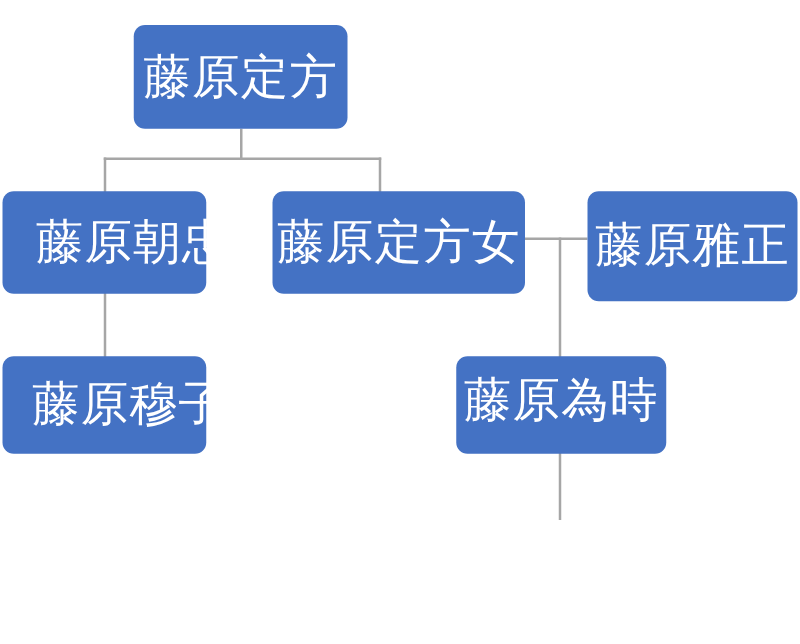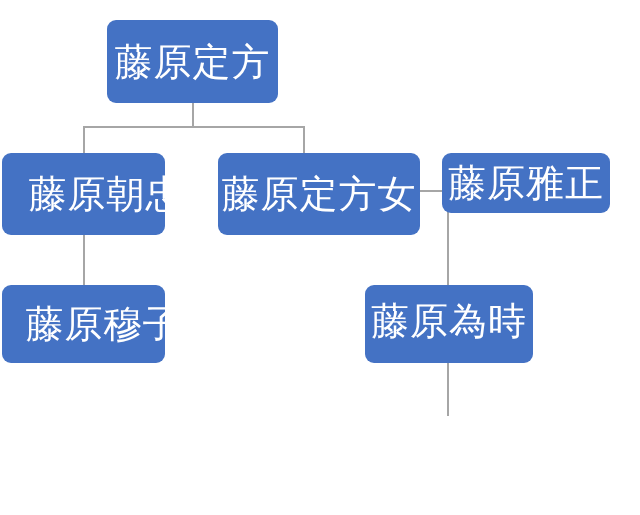--- a/index.html
+++ b/index.html
@@ -45,21 +45,21 @@
     width: 2px;
   }
   .connector.h {
     height: 2px;
   }
 
   
   #node-sadakata      { left: 107px; top: 20px;  width: 171px; height: 83px; }
   #node-asatada       { left: 2px;   top: 153px; width: 163px; height: 82px; padding-left: 46px; }
   #node-sadakata-musume { left: 218px; top: 153px; width: 202px; height: 82px; }
-  #node-masatada      { left: 442px; top: 153px; width: 168px; height: 60px; }
+  #node-masatada      { left: 470px; top: 153px; width: 168px; height: 88px; }
   #node-bokushi       { left: 2px;   top: 285px; width: 163px; height: 78px; padding-left: 40px; }
   #node-tametoki      { left: 365px; top: 285px; width: 168px; height: 78px; font-family: Liberation Mono, monospace; }
   #node-murasaki      { left: 365px; top: 414px; width: 168px; height: 80px; }
 
   
   
   #conn-sadakata-stem   { left: 192px; top: 103px; height: 25px; }
   
   #conn-sibling-bar     { left: 83px;  top: 126px; width: 222px; }
   

